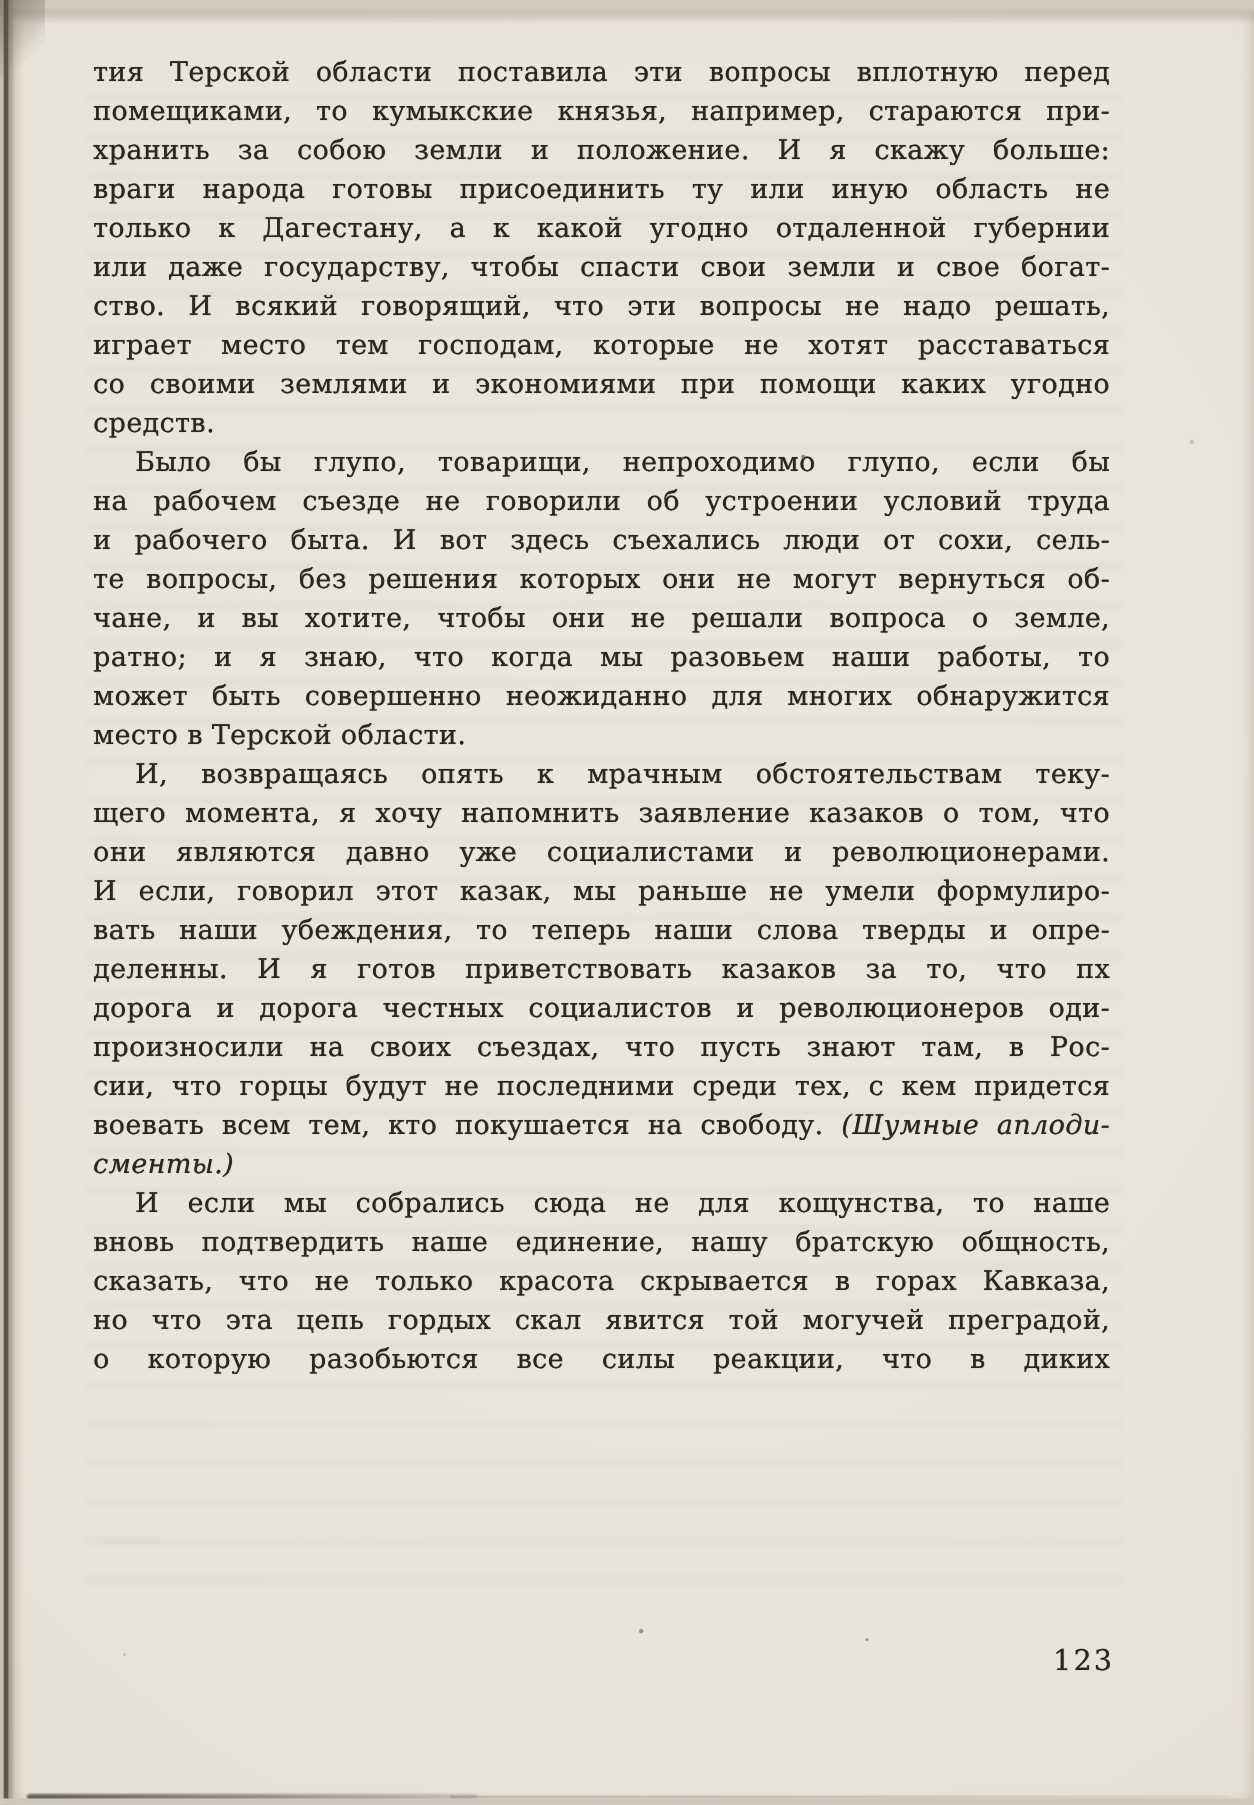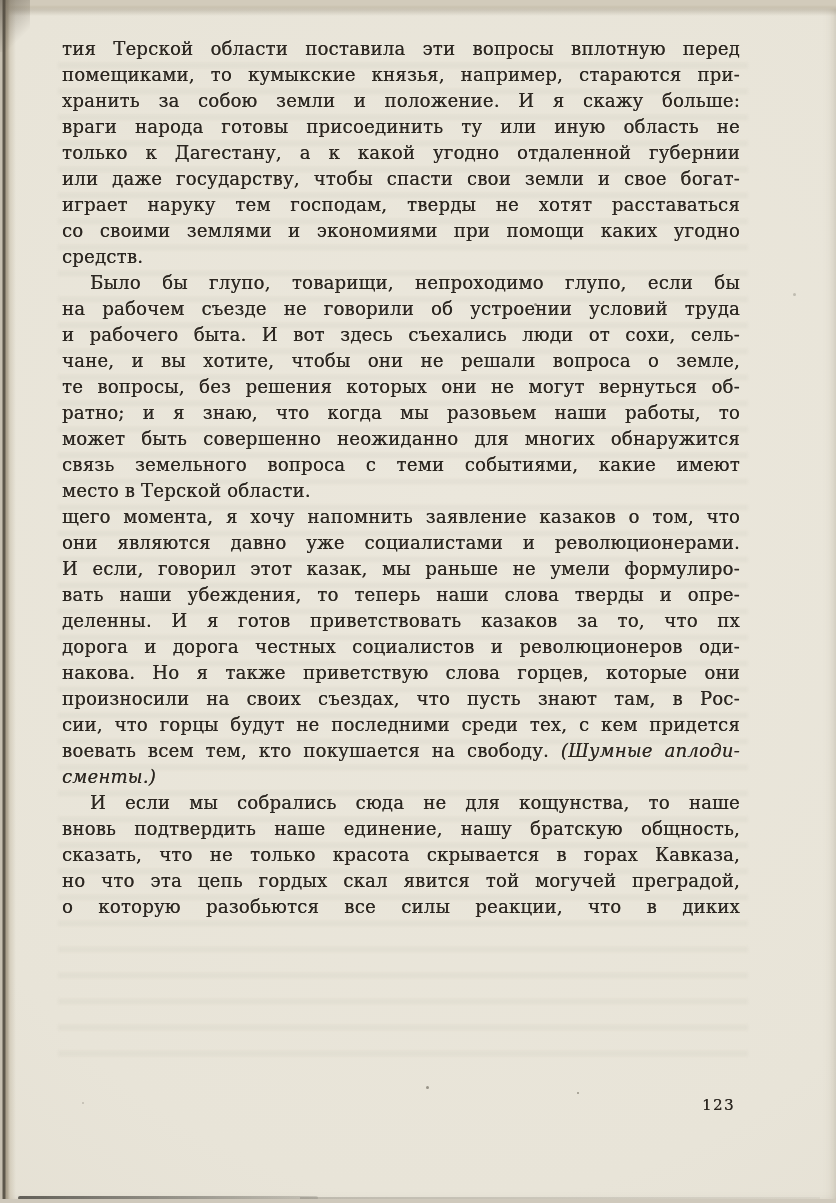--- a/index.html
+++ b/index.html
@@ -29,21 +29,21 @@
     background:repeating-linear-gradient(180deg,rgba(146,142,126,0) 0 16px,rgba(146,142,126,.13) 17px 22px,rgba(146,142,126,0) 23px 26px);
     filter:blur(1.4px);opacity:.55;}
   
   .text-block{position:absolute;left:62px;top:36px;width:678px;
     font-size:18px;line-height:26px;letter-spacing:.25px;
     text-shadow:.2px .2px .5px rgba(43,38,32,.8);}
   .line{text-align:justify;text-align-last:justify;overflow:hidden;}
   .line.no-justify{text-align:right;text-align-last:left;}
   .line.first{text-indent:28px;}
   .stage-note{font-style:italic;}
-  .page-number{position:absolute;top:1096px;left:702px;font-size:15px;letter-spacing:1.5px;
+  .page-number{position:absolute;top:1096px;left:702px;font-size:19px;letter-spacing:1.5px;
     text-shadow:.2px .2px .5px rgba(43,38,32,.8);}
   .edge-mark{position:absolute;top:1034px;left:0px;font-size:16px;color:#59544a;}
   .speck{position:absolute;border-radius:50%;background:rgba(85,80,70,.55);pointer-events:none;}
   .s1{left:534px;top:303px;width:3px;height:3px;}
   .s2{left:556px;top:413px;width:2px;height:2px;}
   .s3{left:426px;top:1086px;width:3px;height:3px;}
   .s4{left:577px;top:1092px;width:2px;height:2px;}
   .s5{left:793px;top:293px;width:3px;height:3px;opacity:.5;}
   .s6{left:82px;top:1102px;width:2px;height:2px;opacity:.5;}
 </style>
@@ -53,43 +53,43 @@
 <div class="page">
   <div class="ghost"></div>
   <div class="text-block">
       <div>
         <div class="line"><span>тия Терской области поставила эти вопросы вплотную перед</span></div>
         <div class="line"><span>помещиками, то кумыкские князья, например, стараются при-</span></div>
         <div class="line"><span>хранить за собою земли и положение. И я скажу больше:</span></div>
         <div class="line"><span>враги народа готовы присоединить ту или иную область не</span></div>
         <div class="line"><span>только к Дагестану, а к какой угодно отдаленной губернии</span></div>
         <div class="line"><span>или даже государству, чтобы спасти свои земли и свое богат-</span></div>
-        <div class="line"><span>играет наруку тем господам, тверды не хотят расставаться</span></div>
+        <div class="line"><span>ство. И всякий говорящий, что эти вопросы не надо решать,</span></div>
+        <div class="line"><span>играет место тем господам, которые не хотят расставаться</span></div>
         <div class="line"><span>со своими землями и экономиями при помощи каких угодно</span></div>
         <div class="line no-justify"><span>средств.</span></div>
       </div>
       <div>
         <div class="line first"><span>Было бы глупо, товарищи, непроходимо глупо, если бы</span></div>
         <div class="line"><span>на рабочем съезде не говорили об устроении условий труда</span></div>
         <div class="line"><span>и рабочего быта. И вот здесь съехались люди от сохи, сель-</span></div>
+        <div class="line"><span>те вопросы, без решения которых они не могут вернуться об-</span></div>
         <div class="line"><span>чане, и вы хотите, чтобы они не решали вопроса о земле,</span></div>
-        <div class="line"><span>те вопросы, без решения которых они не могут вернуться об-</span></div>
         <div class="line"><span>ратно; и я знаю, что когда мы разовьем наши работы, то</span></div>
         <div class="line"><span>может быть совершенно неожиданно для многих обнаружится</span></div>
-        <div class="line"><span>связь земельного вопроса с теми событиями, какие имеют</span></div>
         <div class="line no-justify"><span>место в Терской области.</span></div>
       </div>
       <div>
+        <div class="line first"><span>И, возвращаясь опять к мрачным обстоятельствам теку-</span></div>
         <div class="line"><span>щего момента, я хочу напомнить заявление казаков о том, что</span></div>
         <div class="line"><span>они являются давно уже социалистами и революционерами.</span></div>
         <div class="line"><span>И если, говорил этот казак, мы раньше не умели формулиро-</span></div>
         <div class="line"><span>вать наши убеждения, то теперь наши слова тверды и опре-</span></div>
         <div class="line"><span>деленны. И я готов приветствовать казаков за то, что пх</span></div>
         <div class="line"><span>дорога и дорога честных социалистов и революционеров оди-</span></div>
-        <div class="line"><span>накова. Но я также приветствую слова горцев, которые они</span></div>
         <div class="line"><span>произносили на своих съездах, что пусть знают там, в Рос-</span></div>
         <div class="line"><span>сии, что горцы будут не последними среди тех, с кем придется</span></div>
         <div class="line"><span>воевать всем тем, кто покушается на свободу. </span><span class="stage-note">(Шумные аплоди-</span></div>
         <div class="line no-justify"><span class="stage-note">сменты.)</span></div>
       </div>
       <div>
         <div class="line first"><span>И если мы собрались сюда не для кощунства, то наше</span></div>
         <div class="line"><span>вновь подтвердить наше единение, нашу братскую общность,</span></div>
         <div class="line"><span>сказать, что не только красота скрывается в горах Кавказа,</span></div>
         <div class="line"><span>но что эта цепь гордых скал явится той могучей преградой,</span></div>

